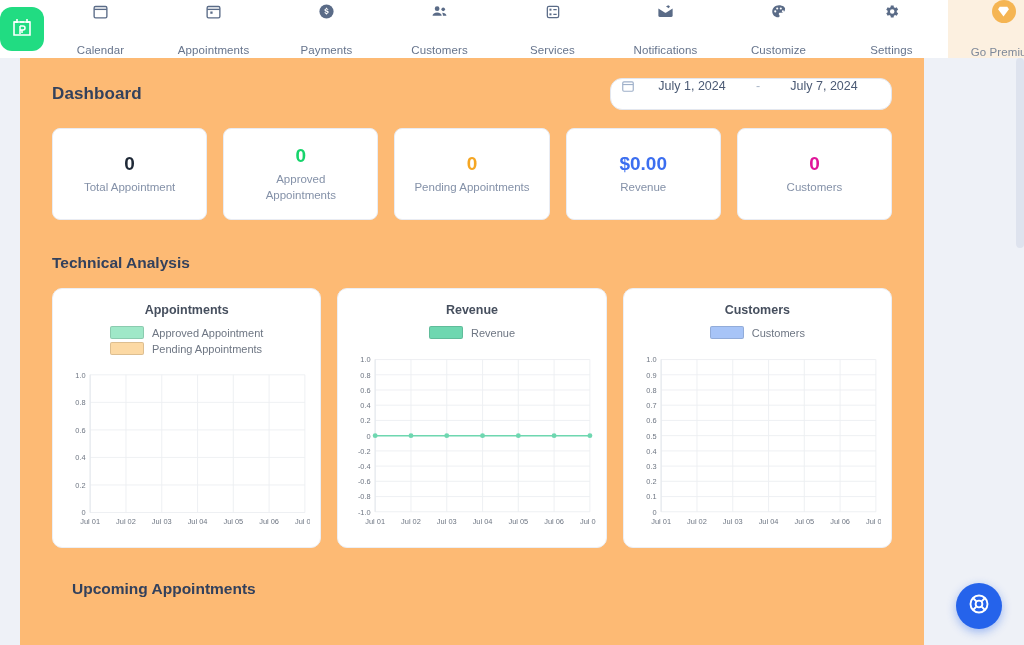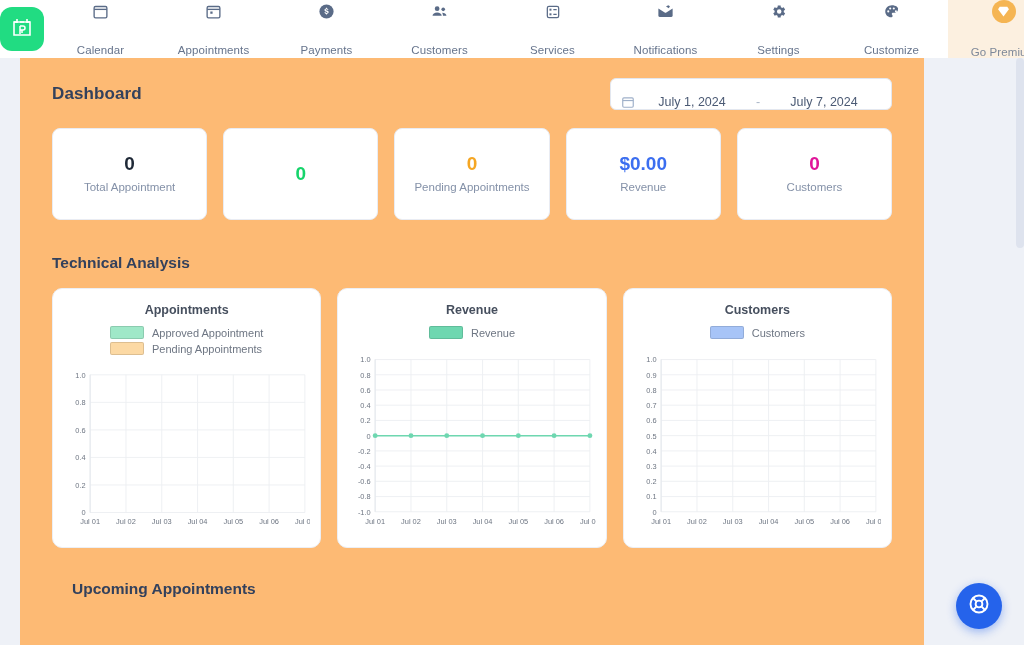--- a/index.html
+++ b/index.html
@@ -72,23 +72,23 @@
 
   
   .dash-head {
     display: flex; align-items: center; justify-content: space-between;
     padding-top: 20px;
   }
   .page-title {
     font-size: 17px; font-weight: bold; color: #33415c; letter-spacing: .1px;
   }
   .daterange {
-    display: flex; align-items: flex-end;
+    display: flex; align-items: flex-start;
     width: 282px; height: 32px;
-    border: 1px solid #e3e7ef; border-radius: 6px;
+    border: 1px solid #e3e7ef; border-radius: 12px;
     padding: 0 10px; gap: 0px;
     background: #fff;
   }
   .daterange .cal { color:#9fb0c9; display:flex; align-items:center; }
   .dr-date {
     font-size: 12.5px; color: #4b5a74; text-align:center;
   }
   .dr-from { flex: 1; }
   .dr-to { flex: 1; }
   .dr-sep { color:#aab6c8; font-size:12.5px; width: 18px; text-align:center; }
@@ -223,34 +223,34 @@
         <svg width="19" height="19" viewBox="0 0 24 24" fill="currentColor">
           <path d="M3 8.2v9.3c0 .9.7 1.5 1.6 1.5h14.8c.9 0 1.6-.6 1.6-1.5V8.2l-8 5.1c-.6.4-1.4.4-2 0z"></path>
           <path d="M12.6 5.6l3.6 2.3 1.4-2.6-2.1-1.2z"></path>
         </svg>
       </span>
       <span class="lbl">Notifications</span>
     </div>
 
     <div class="nav-item">
       <span class="ico">
+        <svg width="18" height="18" viewBox="0 0 24 24" fill="currentColor">
+          <path d="M12 3c-5 0-9 3.7-9 8.3 0 4.6 3.6 7.7 7.6 7.7 1.4 0 2.2-.8 2.2-1.8 0-.6-.3-1-.6-1.4-.3-.4-.5-.7-.5-1.2 0-.9.8-1.6 1.8-1.6h1.6c3 0 4.9-1.9 4.9-4.6C21 6 17 3 12 3zM7 12.6a1.4 1.4 0 1 1 0-2.8 1.4 1.4 0 0 1 0 2.8zm2.6-3.9a1.4 1.4 0 1 1 0-2.8 1.4 1.4 0 0 1 0 2.8zm4.8 0a1.4 1.4 0 1 1 0-2.8 1.4 1.4 0 0 1 0 2.8zm2.8 3.6a1.4 1.4 0 1 1 0-2.8 1.4 1.4 0 0 1 0 2.8z"></path>
+        </svg>
+      </span>
+      <span class="lbl">Customize</span>
+    </div>
+
+    <div class="nav-item">
+      <span class="ico">
         <svg width="17" height="17" viewBox="0 0 24 24" fill="currentColor">
           <path d="M19.4 13a7.8 7.8 0 0 0 0-2l2-1.5-2-3.4-2.4 1a7.7 7.7 0 0 0-1.7-1L15 3.5h-4l-.3 2.6c-.6.25-1.2.6-1.7 1l-2.4-1-2 3.4L6.6 11a7.8 7.8 0 0 0 0 2l-2 1.5 2 3.4 2.4-1c.5.4 1.1.75 1.7 1l.3 2.6h4l.3-2.6c.6-.25 1.2-.6 1.7-1l2.4 1 2-3.4zM13 15.2a3.2 3.2 0 1 1 0-6.4 3.2 3.2 0 0 1 0 6.4z"></path>
         </svg>
       </span>
       <span class="lbl">Settings</span>
-    </div>
-
-    <div class="nav-item">
-      <span class="ico">
-        <svg width="18" height="18" viewBox="0 0 24 24" fill="currentColor">
-          <path d="M12 3c-5 0-9 3.7-9 8.3 0 4.6 3.6 7.7 7.6 7.7 1.4 0 2.2-.8 2.2-1.8 0-.6-.3-1-.6-1.4-.3-.4-.5-.7-.5-1.2 0-.9.8-1.6 1.8-1.6h1.6c3 0 4.9-1.9 4.9-4.6C21 6 17 3 12 3zM7 12.6a1.4 1.4 0 1 1 0-2.8 1.4 1.4 0 0 1 0 2.8zm2.6-3.9a1.4 1.4 0 1 1 0-2.8 1.4 1.4 0 0 1 0 2.8zm4.8 0a1.4 1.4 0 1 1 0-2.8 1.4 1.4 0 0 1 0 2.8zm2.8 3.6a1.4 1.4 0 1 1 0-2.8 1.4 1.4 0 0 1 0 2.8z"></path>
-        </svg>
-      </span>
-      <span class="lbl">Customize</span>
     </div>
 
     <div class="nav-item premium">
       <span class="premium-circle">
         <svg width="13" height="13" viewBox="0 0 24 24" fill="#fff">
           <path d="M5 3h14l3 5-10 13L2 8z"></path>
         </svg>
       </span>
       <span class="lbl">Go Premium</span>
     </div>
@@ -281,20 +281,21 @@
       </div>
     </div>
 
     <div class="stats">
       <div class="stat">
         <div class="val" style="color: rgb(31, 41, 55);">0</div>
         <div class="lbl">Total Appointment</div>
       </div>
       <div class="stat">
         <div class="val" style="color: rgb(22, 212, 107);">0</div>
+        <div class="lbl">Approved Appointments</div>
       </div>
       <div class="stat">
         <div class="val" style="color: rgb(245, 166, 35);">0</div>
         <div class="lbl">Pending Appointments</div>
       </div>
       <div class="stat">
         <div class="val" style="color: rgb(59, 110, 240);">$0.00</div>
         <div class="lbl">Revenue</div>
       </div>
       <div class="stat">

